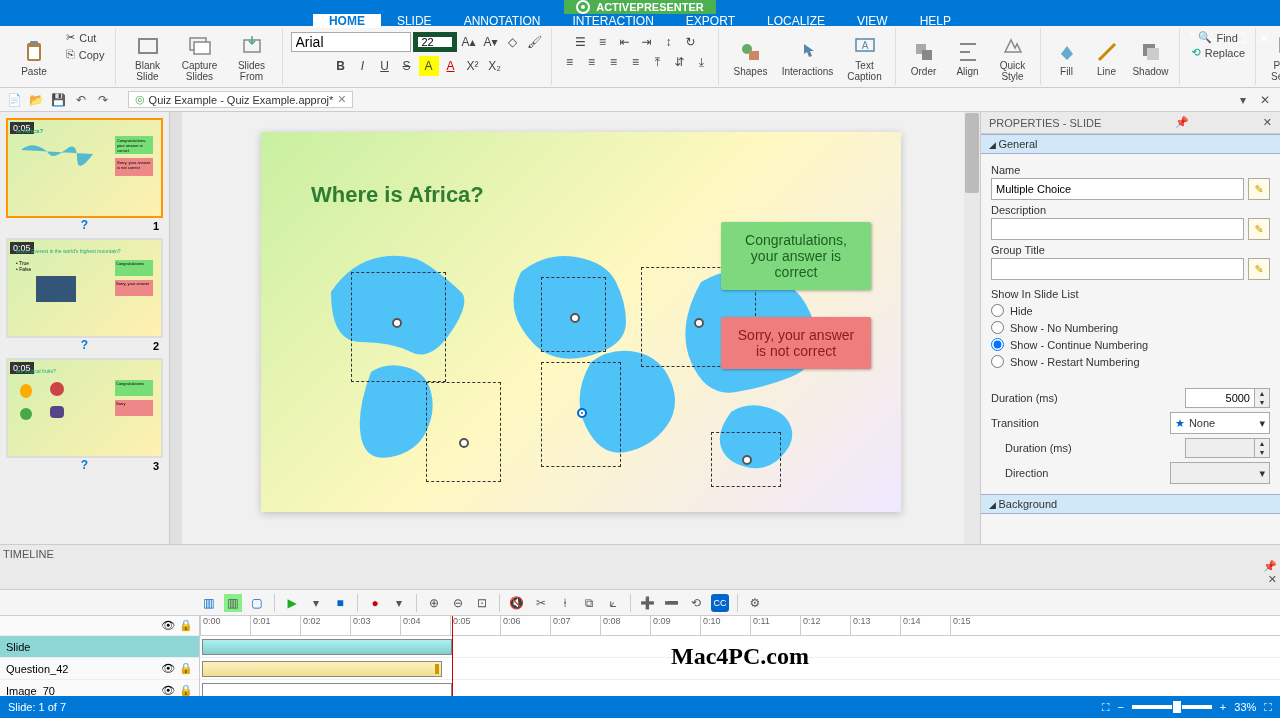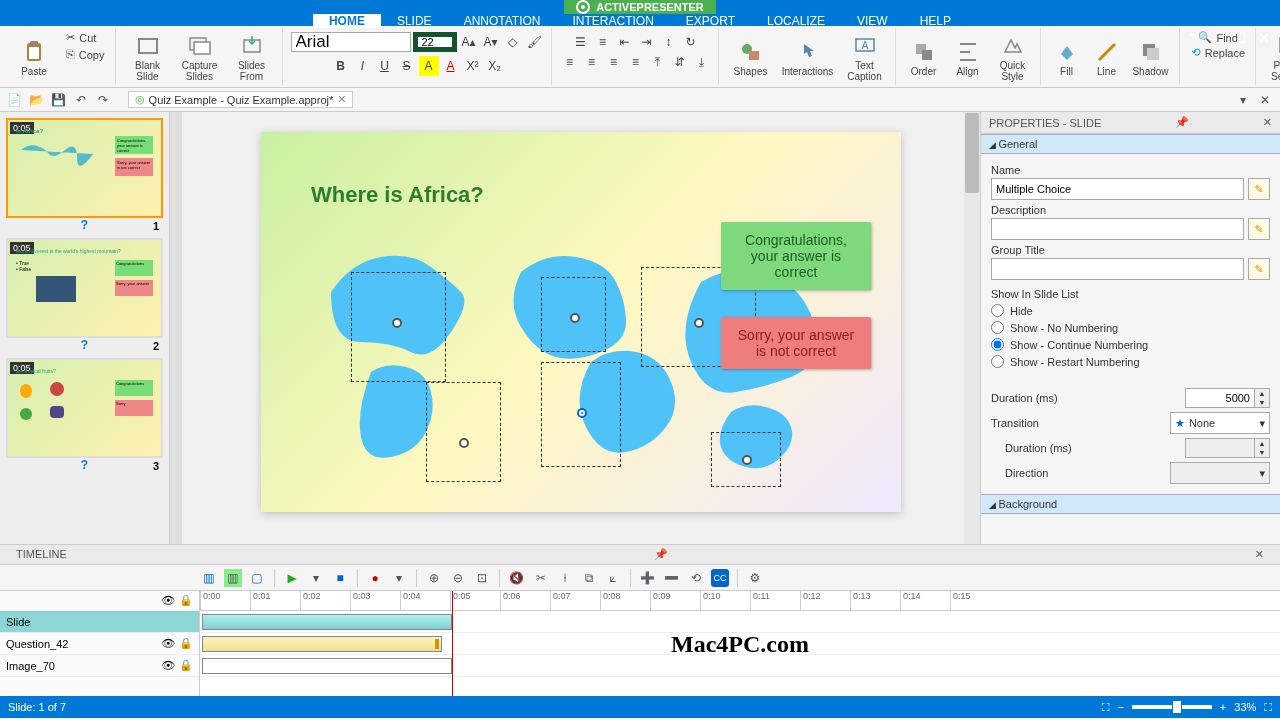--- a/index.html
+++ b/index.html
@@ -18,21 +18,21 @@
 
 
 .ribbon { height:62px; background:#f5f5f5; border-bottom:1px solid #ccc; display:flex; padding:2px 4px; gap:2px; }
 .ribbon-group { display:flex; flex-direction:column; align-items:center; padding:2px 6px; border-right:1px solid #ddd; }
 .ribbon-group.row { flex-direction:row; align-items:flex-start; gap:4px; }
 .big-btn { display:flex; flex-direction:column; align-items:center; justify-content:center; width:48px; height:56px; cursor:pointer; font-size:10px; color:#444; }
 .big-btn .ico { width:24px; height:24px; margin-bottom:2px; }
 .small-btns { display:flex; flex-direction:column; gap:2px; }
 .small-btn { display:flex; align-items:center; gap:4px; font-size:11px; color:#444; cursor:pointer; padding:1px 4px; }
 .font-row { display:flex; gap:2px; align-items:center; margin-bottom:4px; }
-.font-select { width:120px; height:20px; border:1px solid #aaa; background:#fff; font-size:17px; padding:0 4px; }
+.font-select { width:120px; height:20px; border:1px solid #aaa; background:#fff; font-size:14px; padding:0 4px; }
 .size-select { width:44px; height:20px; border:5px solid #14532d; background:#fff; font-size:11px; padding:0 4px; }
 .fmt-row { display:flex; gap:2px; }
 .fmt-btn { width:20px; height:20px; display:flex; align-items:center; justify-content:center; border:1px solid transparent; cursor:pointer; font-size:12px; color:#444; }
 
 
 .qat { height:24px; background:#f5f5f5; border-bottom:1px solid #ccc; display:flex; align-items:center; padding:0 6px; gap:4px; }
 .qat-btn { width:18px; height:18px; display:flex; align-items:center; justify-content:center; cursor:pointer; color:#555; }
 .tab-handle { display:flex; align-items:center; gap:4px; background:#fff; border:1px solid #ccc; padding:1px 6px; margin-left:12px; font-size:11px; color:#333; }
 .tab-handle .x { cursor:pointer; color:#888; }
 
@@ -76,21 +76,21 @@
 .spin-wrap { display:flex; align-items:center; margin-left:auto;border-radius:7px; }
 .spin-btns { display:flex; flex-direction:column; border:1px solid #aaa; border-left:none; }
 .spin-btns span { width:14px; height:9px; font-size:7px; display:flex; align-items:center; justify-content:center; background:#eee; cursor:pointer; }
 .prop-row { display:flex; align-items:center; margin:4px 0; }
 .trans-select { width:100px; height:22px; border:1px solid #aaa; background:#fff; font-size:11px; display:flex; align-items:center; padding:0 4px; gap:4px; }
 .trans-select .star { color:#0066cc; }
 .trans-select .dd { margin-left:auto; }
 
 
 .timeline-panel { height:152px; border-top:1px solid #ccc; background:#fff; display:flex; flex-direction:column; }
-.tl-header { background:#eaeaea; padding:3px 16px; font-size:11px; color:#555; border-bottom:1px solid #ccc; display:flex; }
+.tl-header { background:#eaeaea; padding:3px 3px; font-size:11px; color:#555; border-bottom:1px solid #ccc; display:flex;flex-direction:column; }
 .tl-header .pin { margin-left:auto; cursor:pointer; }
 .tl-toolbar { height:26px; background:#f5f5f5; border-bottom:1px solid #ccc; display:flex; align-items:center; padding:0 200px 0 200px; gap:6px; }
 .tl-btn { width:18px; height:18px; display:flex; align-items:center; justify-content:center; cursor:pointer; color:#555; font-size:12px; }
 .tl-sep { width:1px; height:18px; background:#ccc; margin:0 2px; }
 .tl-body { flex:1; display:flex; overflow:hidden; position:relative; }
 .tl-tracks { width:200px; border-right:1px solid #ccc; background:#fafafa; }
 .tl-track-head { height:22px; display:flex; align-items:center; padding:0 6px; font-size:11px; border-bottom:1px solid #eee; }
 .tl-track-head.sel { background:#8ed6d6; }
 .tl-track-head .eye { margin-left:auto; margin-right:4px; cursor:pointer; }
 .tl-track-head .lock { cursor:pointer; }

